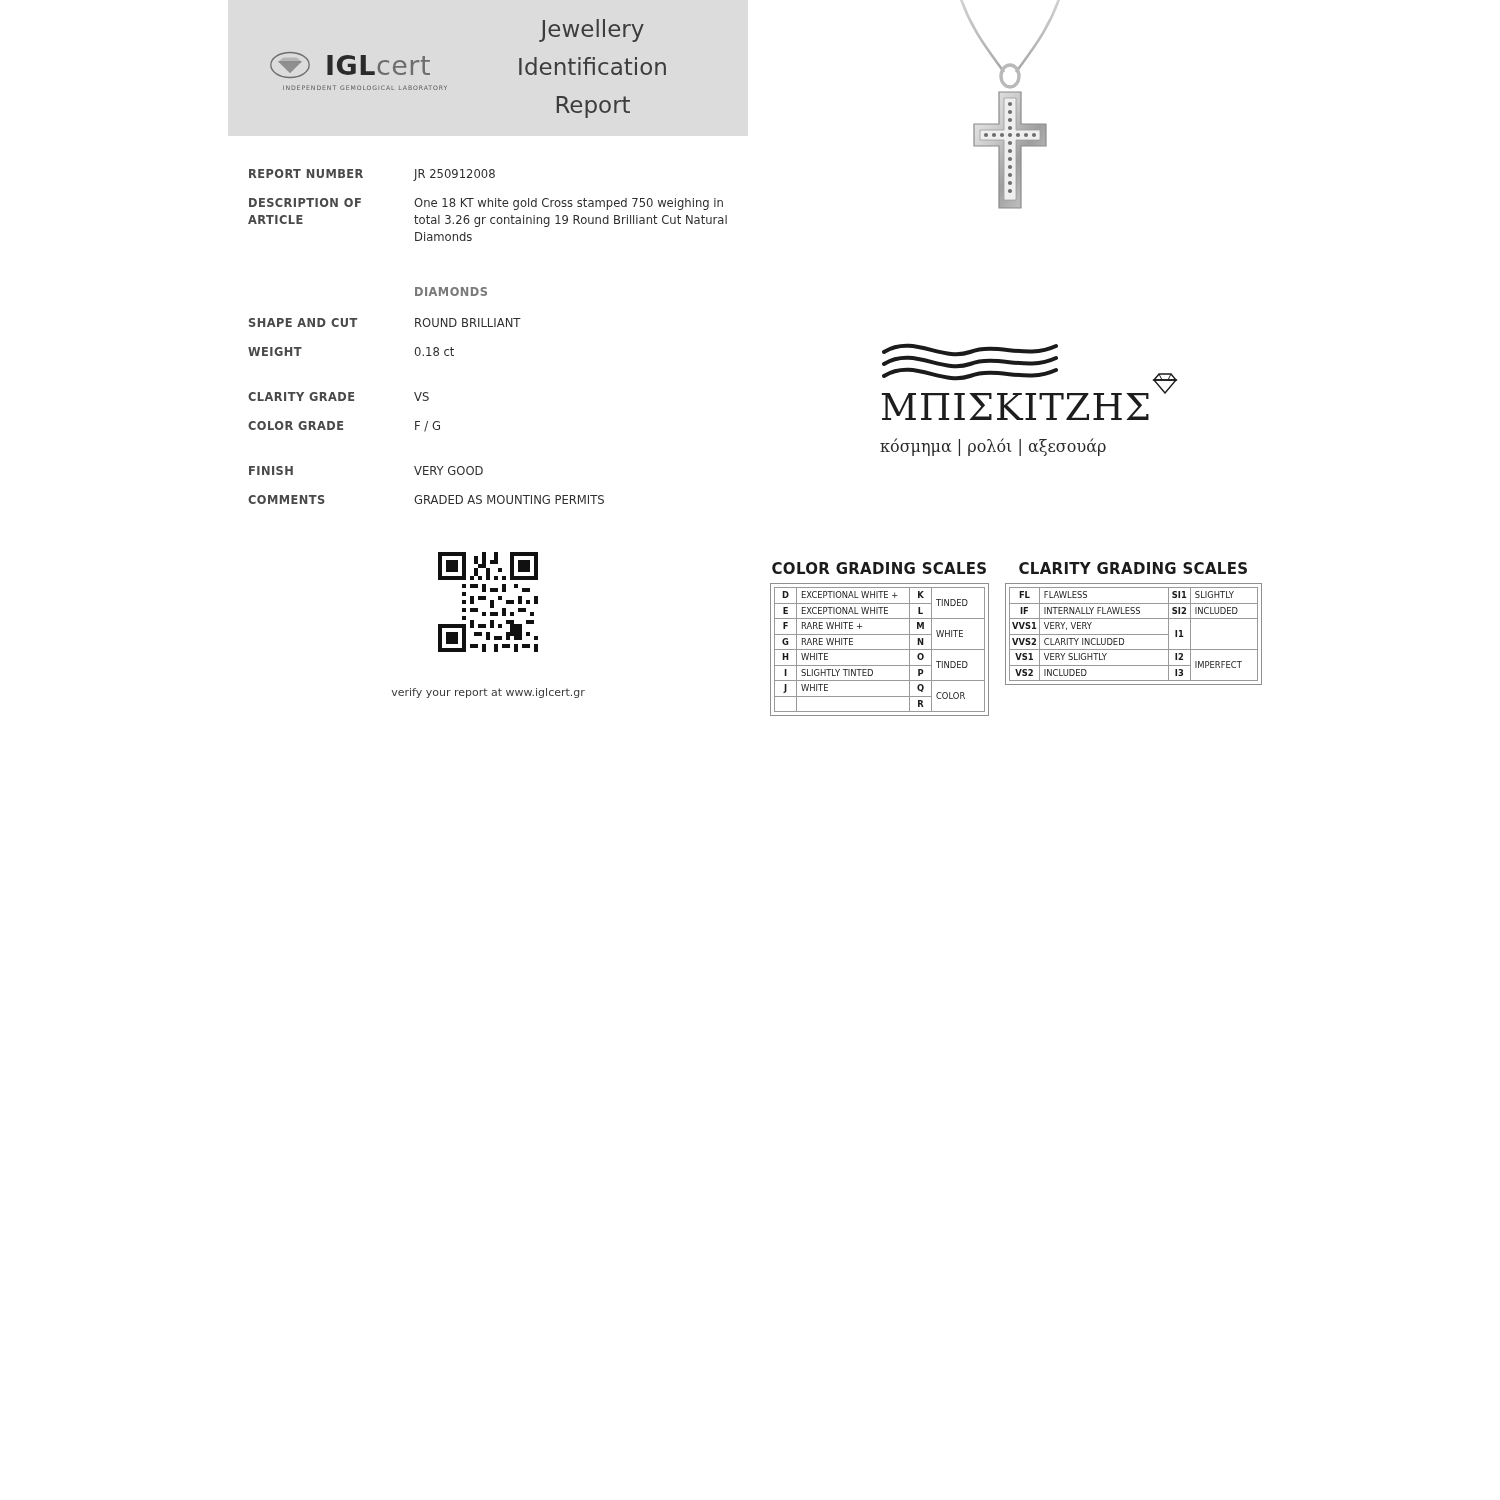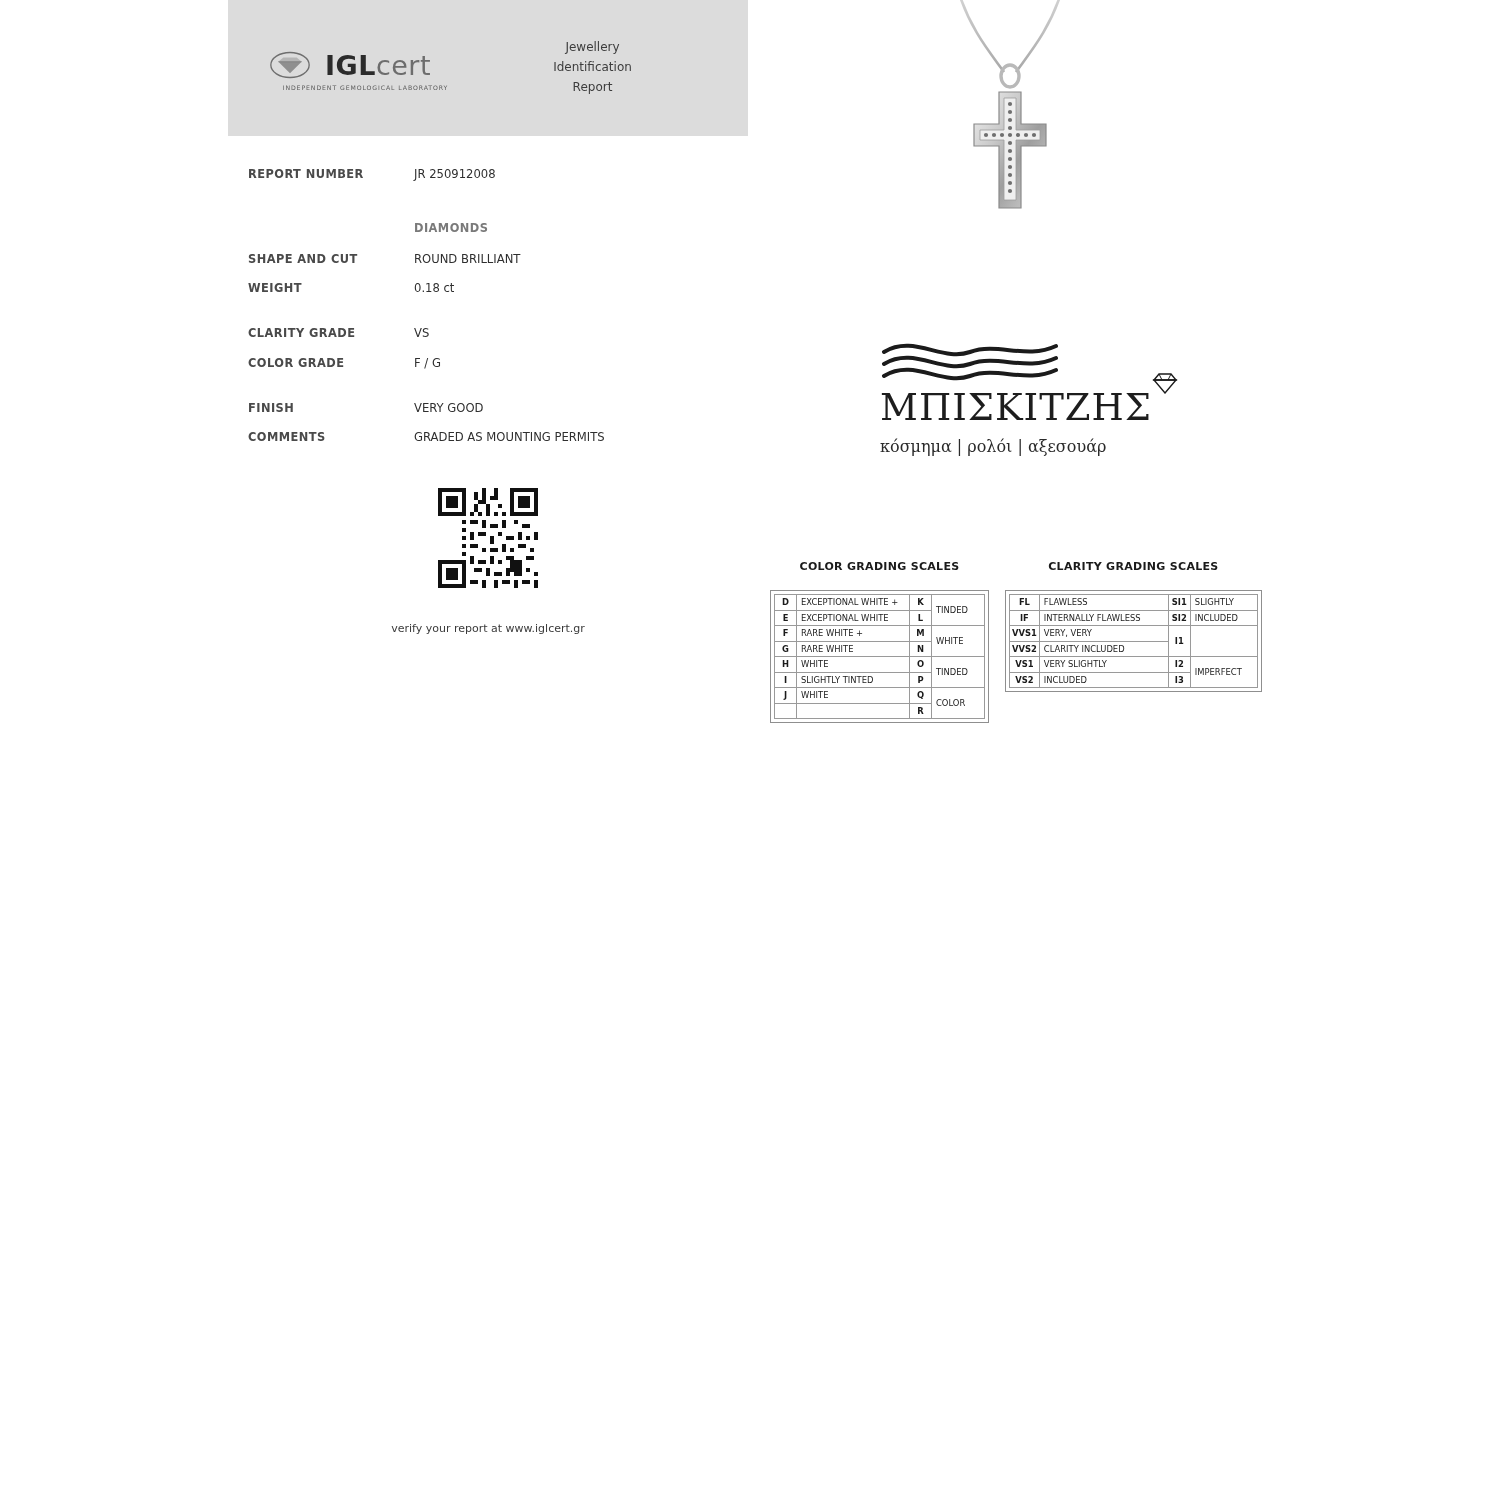--- a/index.html
+++ b/index.html
@@ -57,21 +57,21 @@
   .logo-sub {
     font-size: 6.2px;
     letter-spacing: .9px;
     color: #5a5a5a;
     margin-top: 3px;
     margin-left: 30px;
   }
   .header-title {
     flex: 1;
     text-align: center;
-    font-size: 12px;
+    font-size: 23px;
     line-height: 1.65;
     color: #3d3d3d;
     padding-right: 36px;
   }
 
   
   .rows {
     margin-top: 30px;
     padding-left: 20px;
   }
@@ -166,26 +166,26 @@
   
   .scales {
     position: absolute;
     left: 770px;
     top: 560px;
     display: flex;
     gap: 16px;
   }
   .scale-block { }
   .scale-title {
-    font-size: 11px;
+    font-size: 15px;
     font-weight: bold;
     letter-spacing: .3px;
     color: #1b1b1b;
     text-align: center;
-    margin-bottom: 17px;
+    margin-bottom: 5px;
   }
   table.grade {
     border-collapse: collapse;
     background: #fff;
   }
   table.grade td {
     border: 1px solid #9a9a9a;
     font-size: 8.4px;
     color: #1b1b1b;
     padding: 2px 4px;
@@ -237,20 +237,24 @@
     </div>
   </div>
 
   <div class="rows">
 
     <div class="row">
       <div class="label">REPORT NUMBER</div>
       <div class="value">JR 250912008</div>
     </div>
 
+    <div class="row">
+      <div class="label">DESCRIPTION OF ARTICLE</div>
+      <div class="value">One 18 KT white gold Cross stamped 750 weighing in total 3.26 gr containing 19 Round Brilliant Cut Natural Diamonds</div>
+    </div>
 
     <div class="section-title">DIAMONDS</div>
 
     <div class="row">
       <div class="label">SHAPE AND CUT</div>
       <div class="value">ROUND BRILLIANT</div>
     </div>
     <div class="row">
       <div class="label">WEIGHT</div>
       <div class="value">0.18 ct</div>

